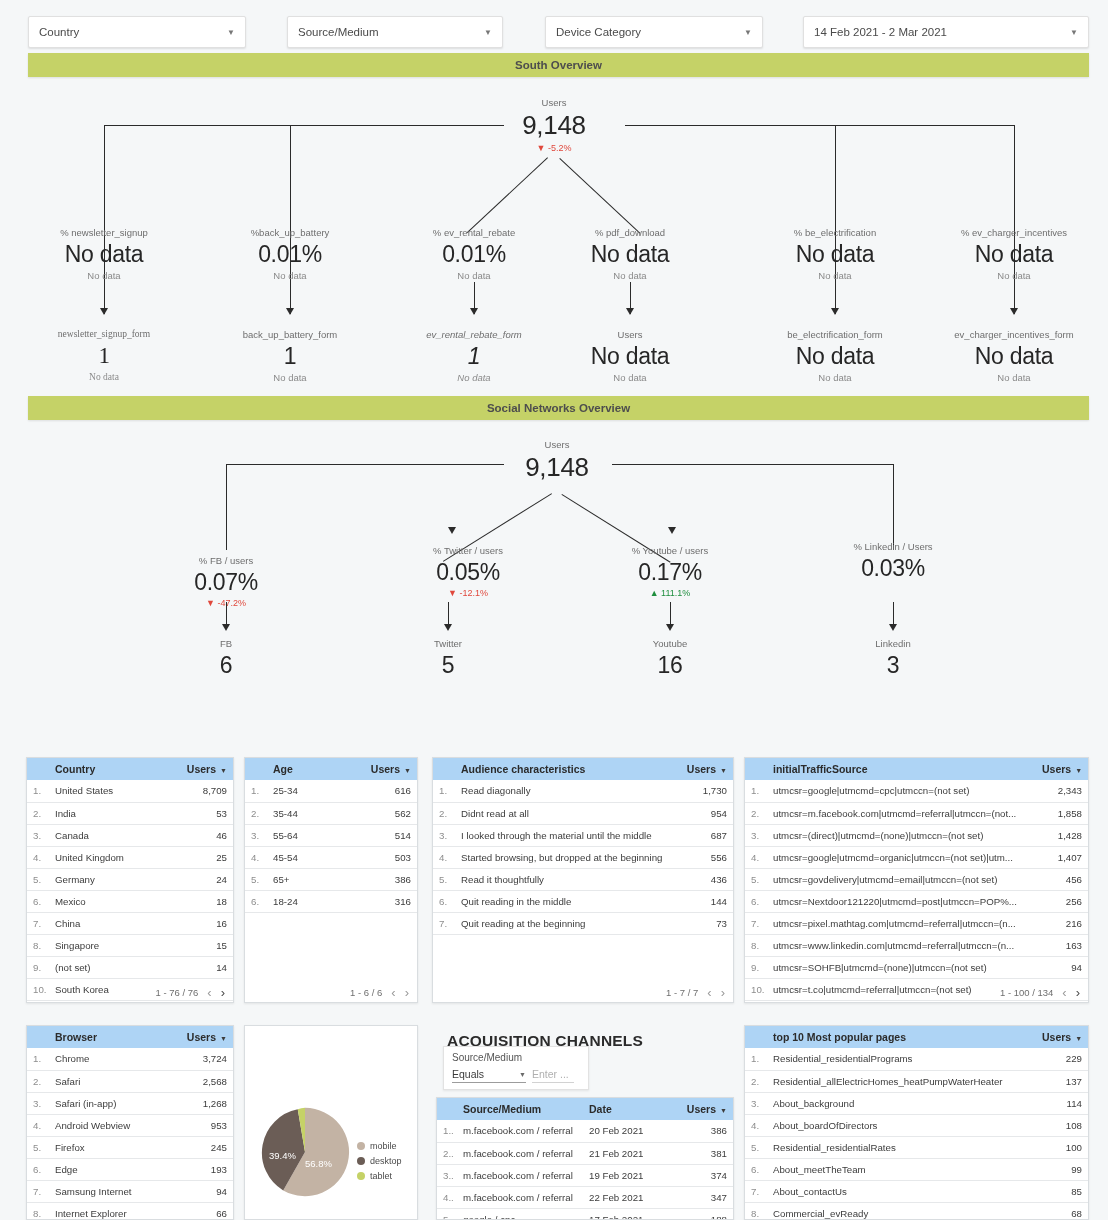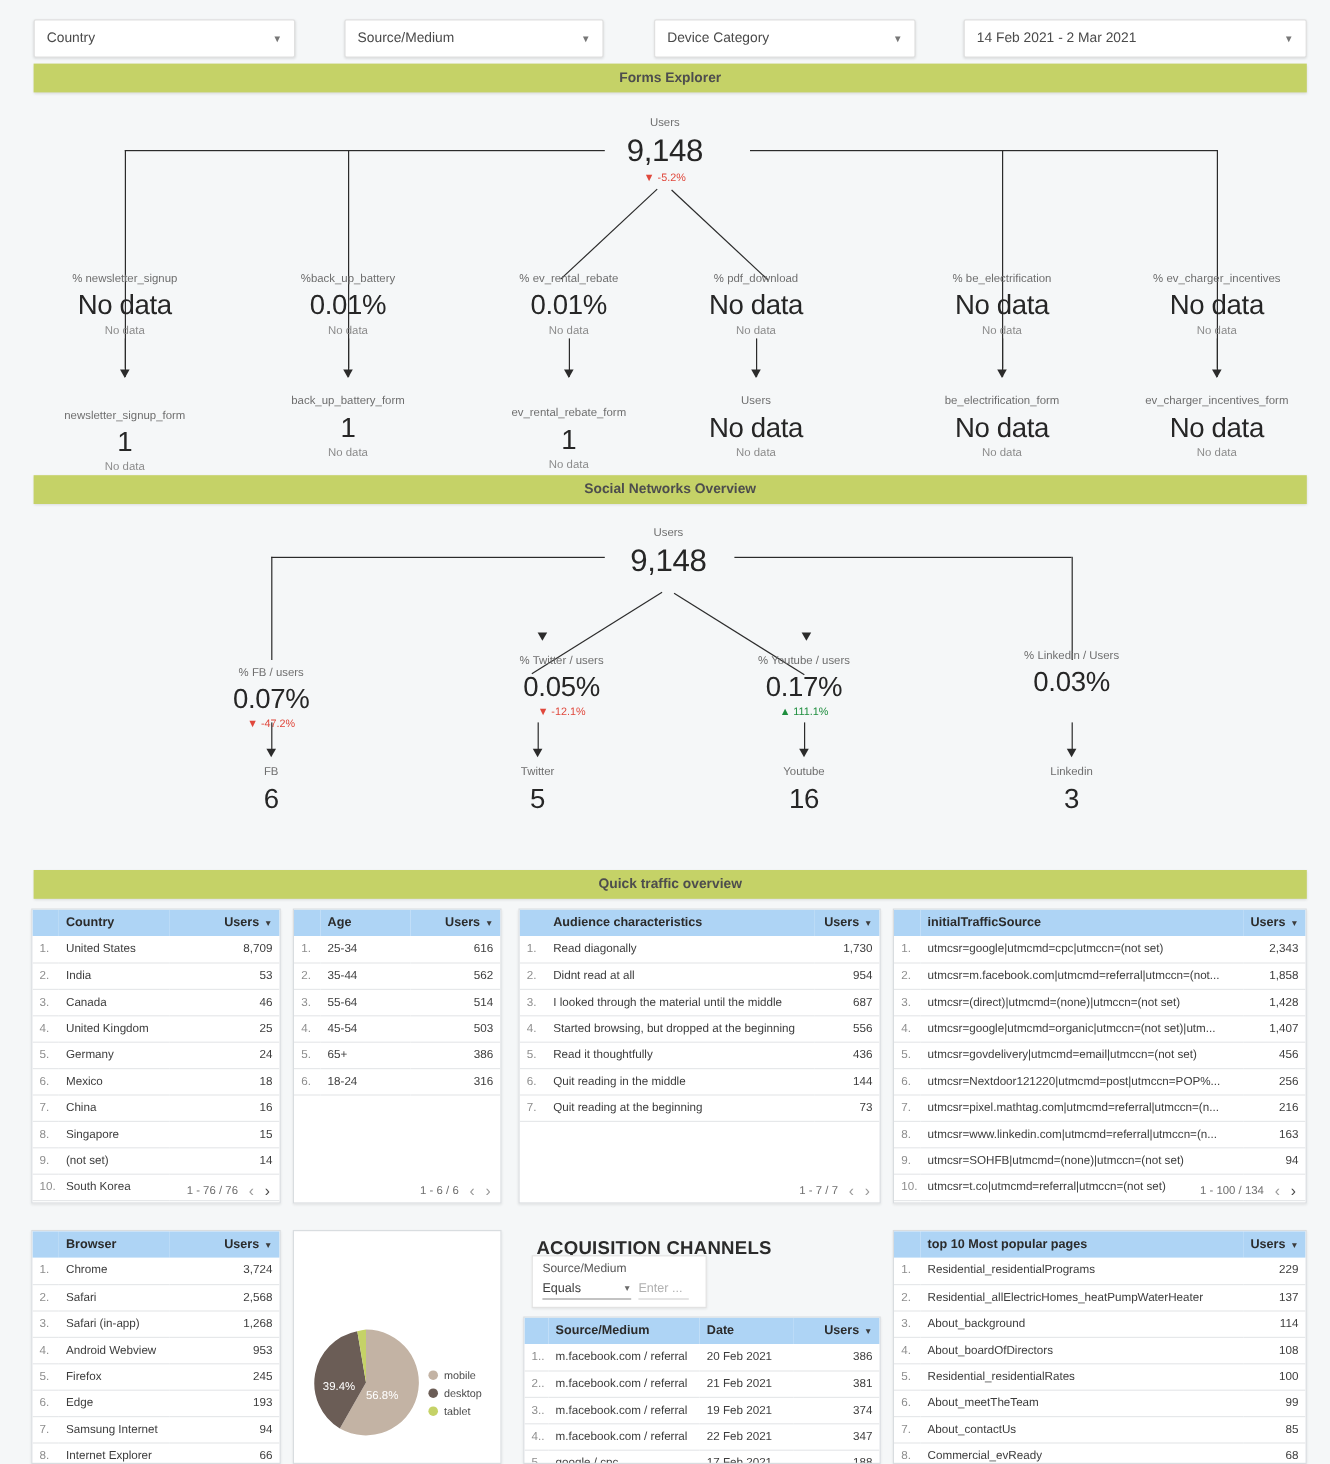--- a/index.html
+++ b/index.html
@@ -139,23 +139,22 @@
     <div class="filter" id="f2">
       <span class="fl-label">Device Category</span>
       <span class="caret">▼</span>
     </div>
     <div class="filter" id="f3">
       <span class="fl-label">14 Feb 2021 - 2 Mar 2021</span>
       <span class="caret">▼</span>
     </div>
   </div>
 
-  <div class="section-bar" id="sec-forms">Forms Explorer</div>
+  <div class="section-bar" id="sec-forms">South Overview</div>
   <div class="section-bar" id="sec-social">Social Networks Overview</div>
-  <div class="section-bar" id="sec-quick">Quick traffic overview</div>
 
   <div class="tree" id="tree-forms">
 
     <div class="node big" style="left:554px; top:6px;">
       <div class="nlabel">Users</div>
       <div class="nvalue">9,148</div>
       <div class="ndelta down">▼&nbsp;<span>-5.2%</span></div>
     </div>
 
     <div class="ln h" style="left:104px; top:35px; width:400px;"></div>
@@ -169,21 +168,21 @@
     <div class="diag" style="left:548px; top:68px; width:110px; transform: rotate(137deg);"></div>
     <div class="diag" style="left:560px; top:68px; width:110px; transform: rotate(43deg);"></div>
 
     <div class="node" style="left:104px; top:136px;">
       <div class="nlabel">% newsletter_signup</div>
       <div class="nvalue">No data</div>
       <div class="nsub">No data</div>
     </div>
     <div class="arrow-v" style="left:104px; top:192px; height:32px;"></div>
     <div class="arrow-head" style="left:104px; top:218px;"></div>
-    <div class="node" style="left:104px; top:250px;">
+    <div class="node" style="left:104px; top:238px;font-family:Liberation Serif, serif;">
       <div class="nlabel">newsletter_signup_form</div>
       <div class="nvalue">1</div>
       <div class="nsub">No data</div>
     </div>
 
     <div class="node" style="left:290px; top:136px;">
       <div class="nlabel">%back_up_battery</div>
       <div class="nvalue">0.01%</div>
       <div class="nsub">No data</div>
     </div>
@@ -195,21 +194,21 @@
       <div class="nsub">No data</div>
     </div>
 
     <div class="node" style="left:474px; top:136px;">
       <div class="nlabel">% ev_rental_rebate</div>
       <div class="nvalue">0.01%</div>
       <div class="nsub">No data</div>
     </div>
     <div class="arrow-v" style="left:474px; top:192px; height:32px;"></div>
     <div class="arrow-head" style="left:474px; top:218px;"></div>
-    <div class="node" style="left:474px; top:248px;">
+    <div class="node" style="left:474px; top:238px;font-style:italic;">
       <div class="nlabel">ev_rental_rebate_form</div>
       <div class="nvalue">1</div>
       <div class="nsub">No data</div>
     </div>
 
     <div class="node" style="left:630px; top:136px;">
       <div class="nlabel">% pdf_download</div>
       <div class="nvalue">No data</div>
       <div class="nsub">No data</div>
     </div>

